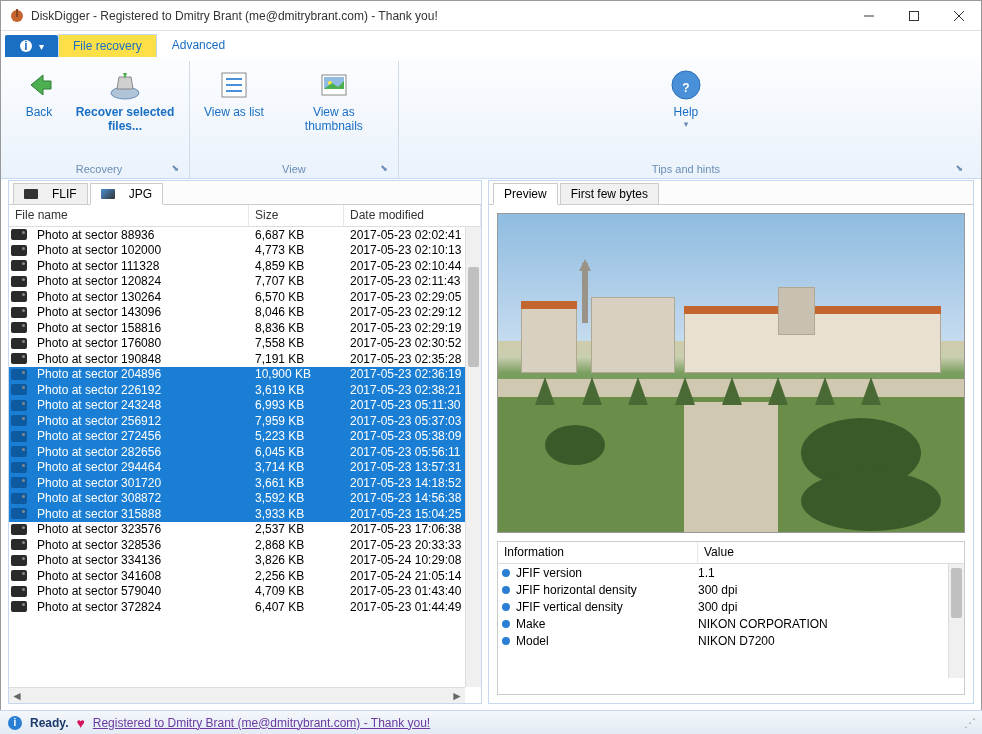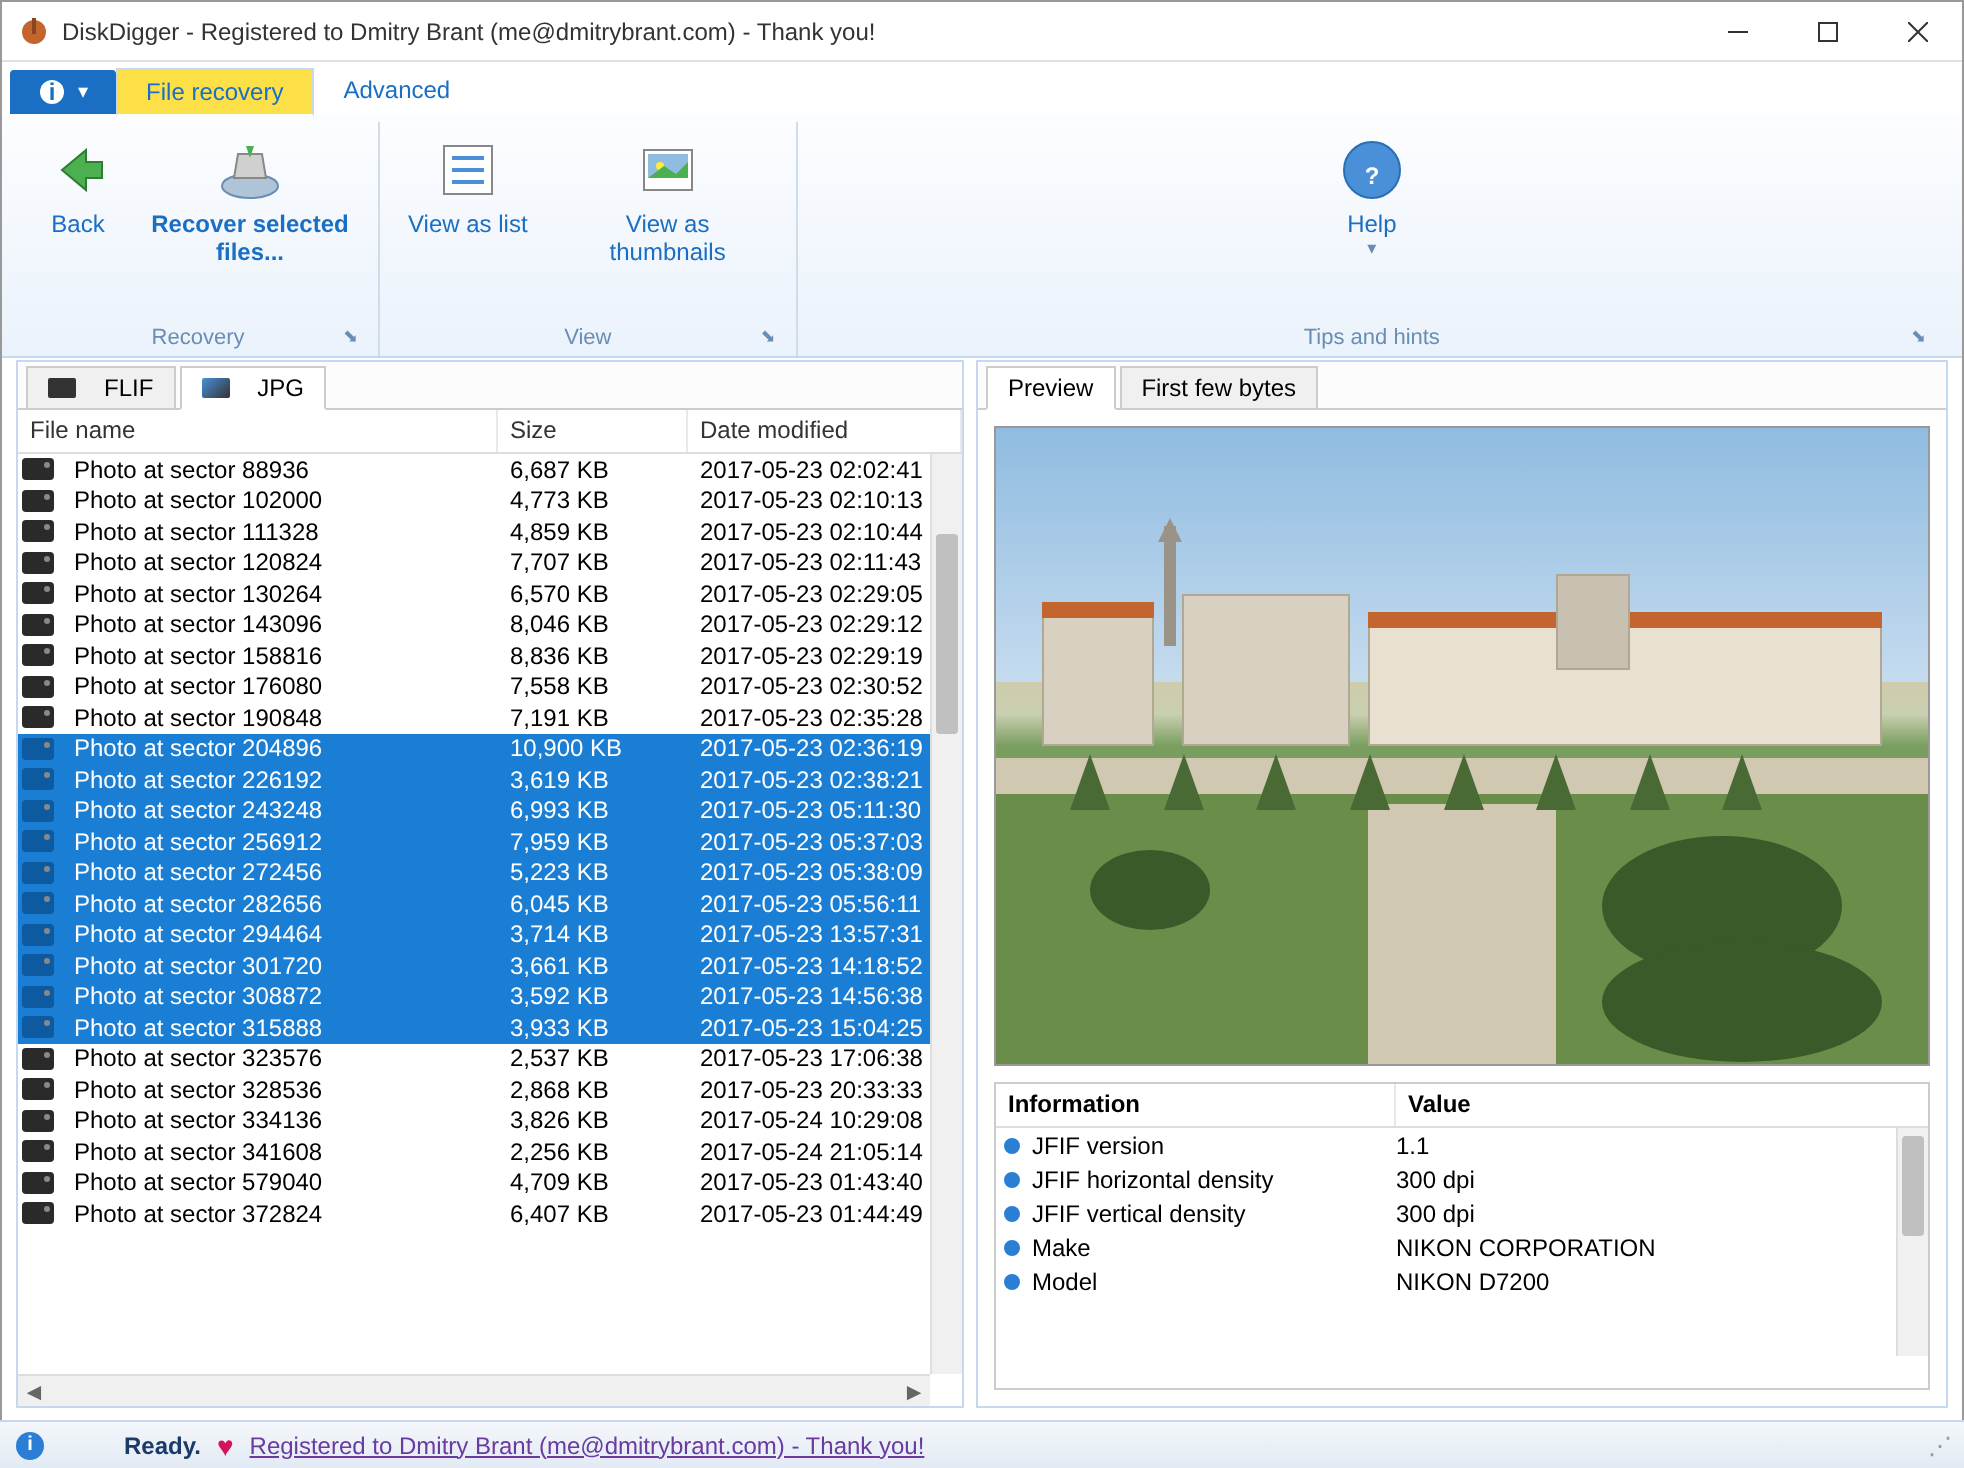--- a/index.html
+++ b/index.html
@@ -65,35 +65,35 @@
 .preview-img .bld { position: absolute; background: #d8d0c0; border: 1px solid #b0a890; }
 .preview-img .spire { position: absolute; left: 18%; top: -15%; width: 6px; height: 60px; background: #9a9488; }
 .preview-img .spire::before { content:""; position:absolute; top:-10px; left:-3px; border:6px solid transparent; border-bottom:12px solid #9a9488; }
 .preview-img .roof { position: absolute; background: #c46530; height: 8px; }
 .preview-img .garden { position: absolute; inset: 52% 0 0 0; background: #6a8d4a; }
 .preview-img .path { position: absolute; background: #d0c8b0; }
 .preview-img .hedge { position: absolute; background: #3a5a2a; border-radius: 50%; }
 .preview-img .tree { position: absolute; width: 0; height: 0; border: 10px solid transparent; border-bottom: 28px solid #4a6a35; }
 
 .info-panel { flex: 1; margin: 0 8px 8px 8px; border: 1px solid #ccc; overflow: hidden; position: relative; }
-.info-header { height: 22px; display: flex; border-bottom: 1px solid #ddd; background: #fff; font-weight: bold; }
+.info-header { height: 22px; display: flex; border-bottom: 1px solid #ddd; background: #fff; }
 .info-header .icol { padding: 3px 6px; }
 .icol-key { width: 200px; border-right: 1px solid #e8e8e8; }
 .icol-val { flex: 1; }
 .info-rows { position: absolute; top: 22px; left: 0; right: 16px; bottom: 0; overflow: hidden; }
 .irow { height: 17px; display: flex; align-items: center; }
 .irow .bullet { width: 8px; height: 8px; border-radius: 50%; background: #2a7fd4; margin: 0 6px 0 4px; flex-shrink: 0; }
 .irow .ikey { width: 182px; }
 .irow .ival { flex: 1; }
 .info-panel .vscroll { top: 22px; }
 .info-panel .vscroll .thumb { top: 4px; height: 50px; }
 
 .statusbar { position: absolute; left: 0; right: 0; bottom: 0; height: 24px; background: linear-gradient(#f4f7fb,#e2eaf4); border-top: 1px solid #c5d8ed; display: flex; align-items: center; padding: 0 8px; gap: 8px; }
 .statusbar .status-icon { width: 14px; height: 14px; border-radius: 50%; background: #2a7fd4; color: #fff; display: flex; align-items: center; justify-content: center; font-size: 10px; font-weight: bold; }
-.statusbar .status-text { color: #1a3a6a; font-weight: 600; margin-left: 32px; }
+.statusbar .status-text { color: #1a3a6a; font-weight: 600; }
 .statusbar .heart { color: #d4145a; font-size: 14px; }
 .statusbar .reg-link { color: #6a3aa0; text-decoration: underline; }
 .statusbar .grip { margin-left: auto; color: #999; letter-spacing: -2px; }
 </style>
 </head>
 <body>
 
 <div class="titlebar">
   <svg class="app-icon" viewBox="0 0 16 16">
       <circle cx="8" cy="8" r="6" fill="#c46530"></circle>

